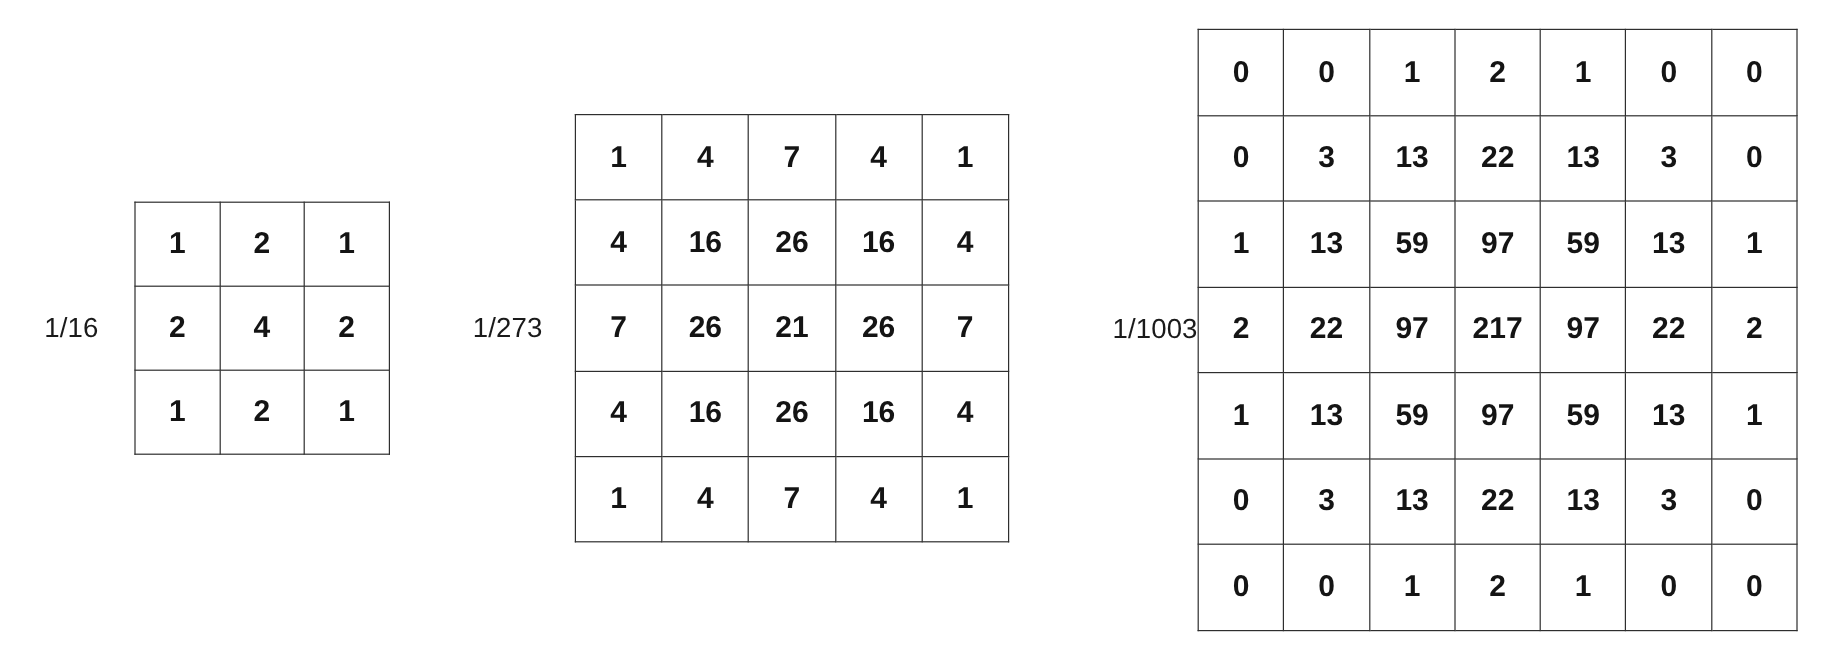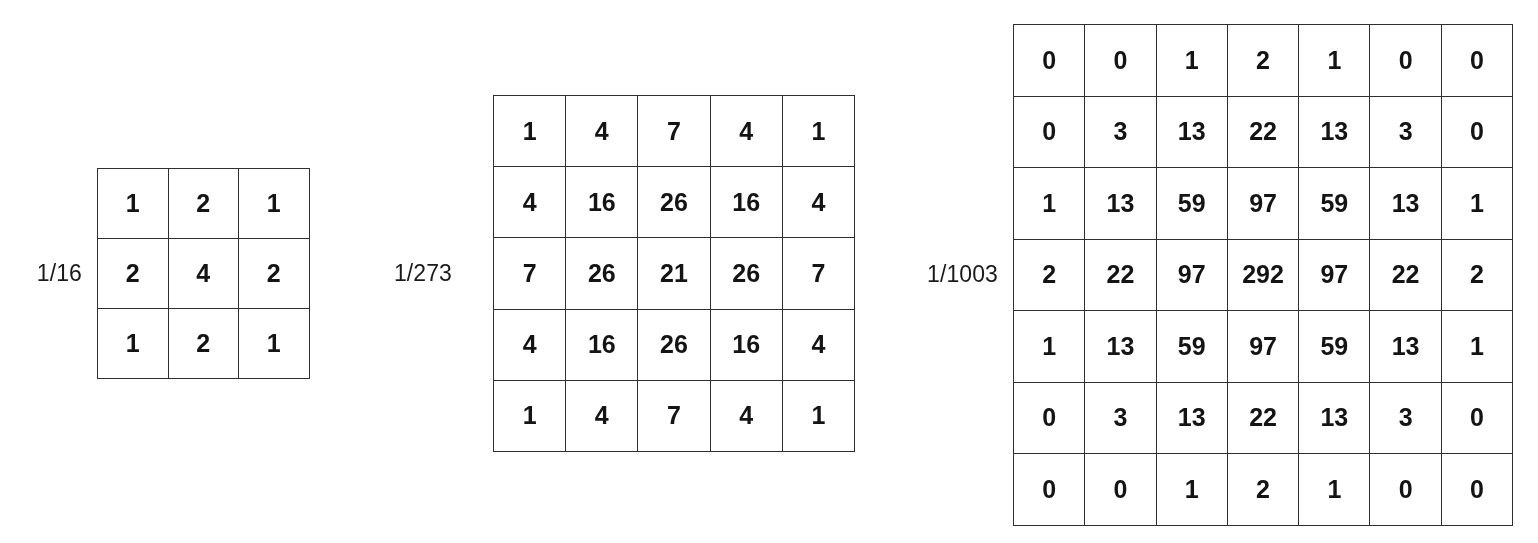--- a/index.html
+++ b/index.html
@@ -59,31 +59,31 @@
     color: #141414;
     padding: 0;
     background: #ffffff;
   }
   .matrix-grid.outer {
     outline: 0;
   }
 
   
   #group-1 { left: 32px; top: 168px; }
-  #group-1 .scale-label { width: 50px; margin-right: 15px; }
+  #group-1 .scale-label { width: 50px; margin-right: 30px; }
   #group-1 .matrix-grid td { width: 69.5px; height: 69px; }
 
   
   #group-2 { left: 390px; top: 95px; }
-  #group-2 .scale-label { width: 62px; margin-right: 41px; text-align: right; }
+  #group-2 .scale-label { width: 62px; margin-right: 27px; text-align: right; }
   #group-2 .matrix-grid td { width: 71.2px; height: 70.2px; }
 
   
   #group-3 { left: 912px; top: 24px; }
-  #group-3 .scale-label { width: 86px; margin-right: 15px; }
+  #group-3 .scale-label { width: 86px; }
   #group-3 .matrix-grid td { width: 70.3px; height: 70.5px; }
 </style>
 </head>
 <body>
 
 <div id="stage">
 
   <div class="kernel-group" id="group-1">
     <div class="scale-label">1/16</div>
     <table class="matrix-grid outer" id="grid-1">
@@ -178,21 +178,21 @@
             <td>59</td>
             <td>97</td>
             <td>59</td>
             <td>13</td>
             <td>1</td>
           </tr>
           <tr>
             <td>2</td>
             <td>22</td>
             <td>97</td>
-            <td>292</td>
+            <td>217</td>
             <td>97</td>
             <td>22</td>
             <td>2</td>
           </tr>
           <tr>
             <td>1</td>
             <td>13</td>
             <td>59</td>
             <td>97</td>
             <td>59</td>

